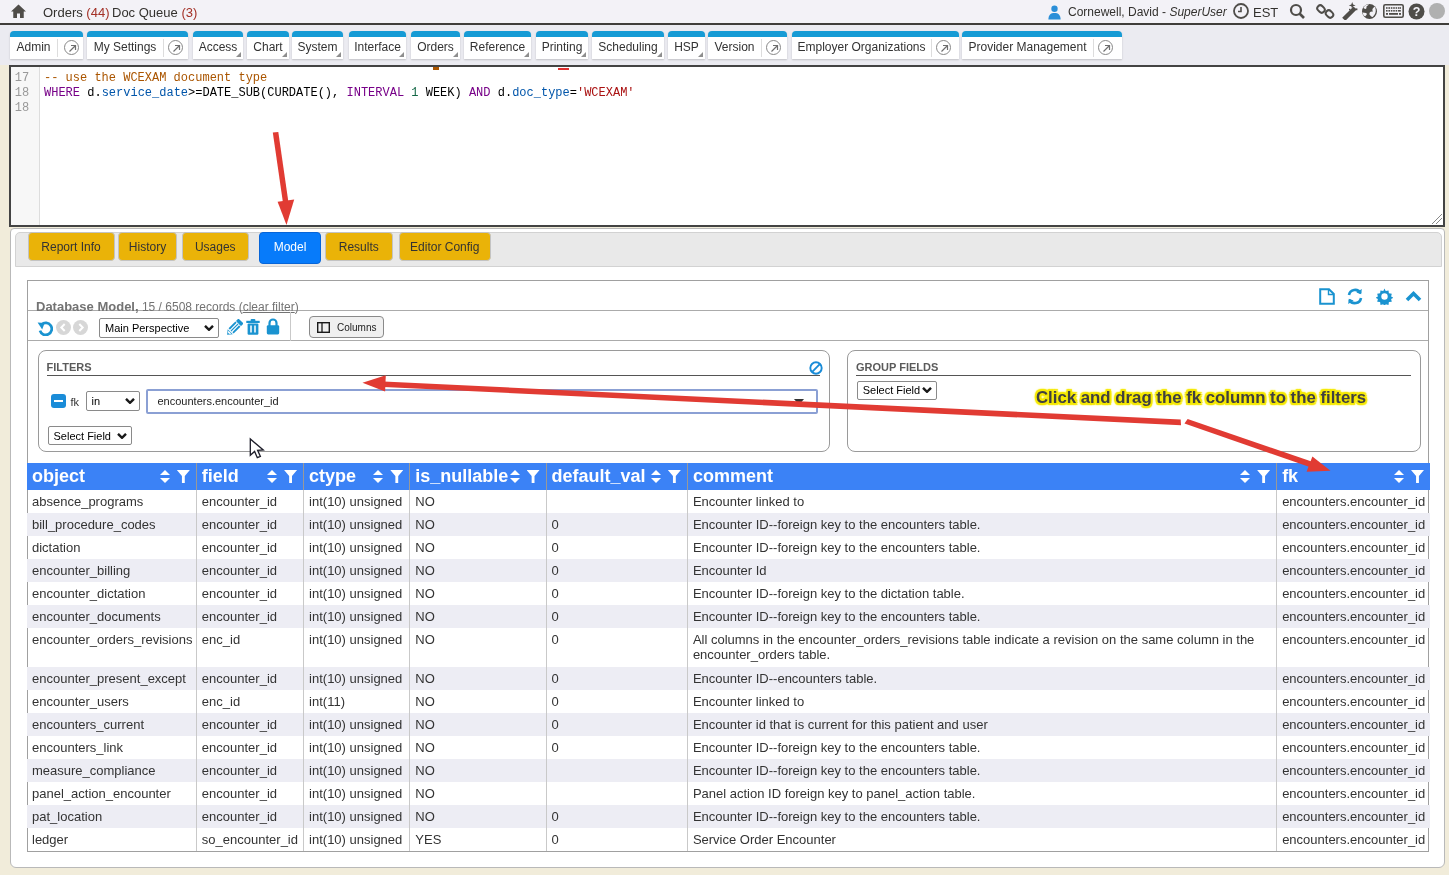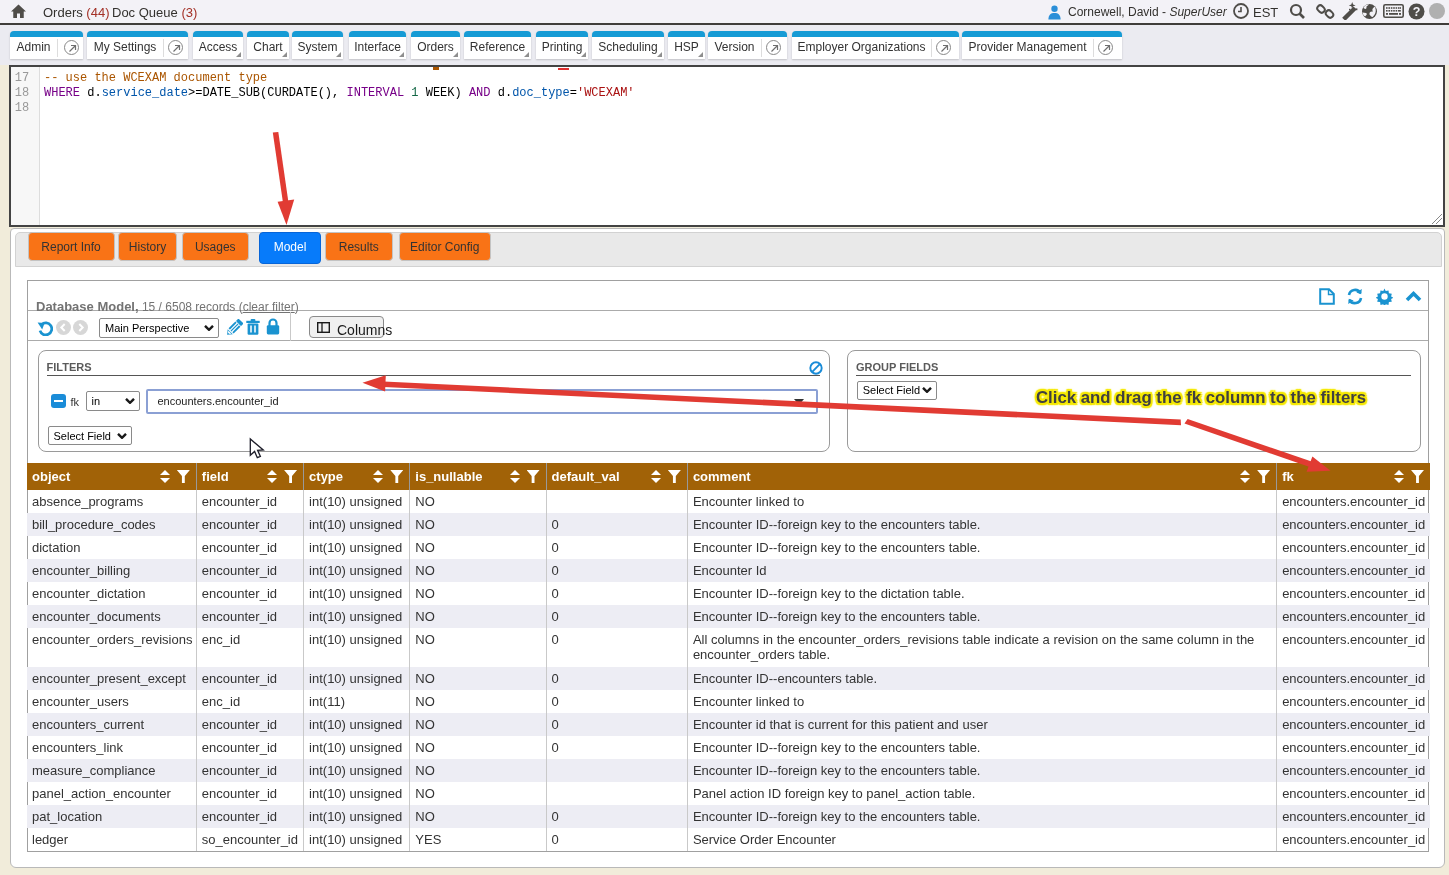--- a/index.html
+++ b/index.html
@@ -23,35 +23,35 @@
   #gutter { position:absolute; left:0; top:0; width:29px; height:100%; background:#f7f7f7; border-right:1px solid #ddd; }
   .lnum { position:absolute; left:0; width:22px; text-align:center; font:12px/15px "Liberation Mono", monospace; color:#999; }
   .codeline { position:absolute; left:33px; font:12px/15px "Liberation Mono", monospace; white-space:pre; color:#000; }
   .cm-com { color:#aa5500; } .cm-kw { color:#770088; } .cm-v2 { color:#0055aa; }
   .cm-num { color:#116644; } .cm-str { color:#aa1111; }
   #resize { position:absolute; right:1px; bottom:1px; width:10px; height:10px;
     background:linear-gradient(135deg, transparent 0 50%, #888 50% 55%, transparent 55% 70%, #888 70% 75%, transparent 75%); }
   
   #outer { left:10px; top:228px; width:1435px; height:640px; background:#fff; border:1px solid #b9b9b9; border-radius:4px 4px 6px 6px; }
   #tabstrip { position:absolute; left:4px; top:3px; width:1427px; height:35px; background:#e9e9e9; border:1px solid #d2d2d2; border-radius:5px 5px 0 0; }
-  .stab { position:absolute; top:3px; height:29px; background:#f97316; border:1px solid #c3c3c3; border-radius:4px; }
+  .stab { position:absolute; top:3px; height:29px; background:#eab308; border:1px solid #c3c3c3; border-radius:4px; }
   .stab .lbl { position:absolute; left:0; right:0; top:7px; text-align:center; font-size:12px; color:#333; }
   .stab.active { background:#077bfa; border-color:#0765d8; height:31.5px; }
   .stab.active .lbl { color:#fff; }
   
   #panel { left:27px; top:280px; width:1402px; height:572px; background:#fff; border:1px solid #a0a0a0; }
   #ptitle { position:absolute; left:0; top:0; width:100%; height:30px; border-bottom:1px solid #ababab; }
   #ptools { position:absolute; left:0; top:31px; width:100%; height:29px; border-bottom:1px solid #ababab; }
   
   .fset { position:absolute; border:1px solid #9a9a9a; border-radius:8px; background:#fff; }
   .fset .flabel { position:absolute; left:8px; right:9px; top:0; height:25px; border-bottom:1px solid #555;
      font-weight:bold; font-size:11px; color:#5a5a5a; line-height:32px; }
   
   #dtable { position:absolute; left:-1px; top:182px; width:1403px; border-collapse:collapse; table-layout:fixed; font-size:13px; color:#333; }
-  #dtable th { background:#a16207; color:#fff; font-size:13px; font-weight:bold; text-align:left;
+  #dtable th { background:#3b82f6; color:#fff; font-size:18px; font-weight:bold; text-align:left;
      height:27px; padding:0 0 0 5px; border-left:1px solid #999; position:relative;margin-top:45px; }
   #dtable td { height:23px; padding:4px 4px 0 5px; border-left:1px solid #c9c9c9; overflow:hidden; white-space:nowrap; vertical-align:top; line-height:15px; }
   #dtable td.wrap { white-space:normal; }
   #dtable tr.alt td { background:#ededf4; }
   #dtable th:first-child, #dtable td:first-child { border-left:none; }
   .hic { position:absolute; top:7px; }
   .hic.sort { right:25px; width:11px; height:13px; }
   .hic.sort::before { content:""; position:absolute; top:0; left:0; width:0; height:0;
     border-left:5.5px solid transparent; border-right:5.5px solid transparent; border-bottom:5.5px solid #fff; }
   .hic.sort::after { content:""; position:absolute; bottom:0; left:0; width:0; height:0;
@@ -306,21 +306,21 @@
       <svg class="abs" style="left:238px;top:6px" width="14" height="17" viewBox="0 0 14 17">
         <path d="M3.5 8 L3.5 5 A3.5 3.5 0 0 1 10.5 5 L10.5 8" fill="none" stroke="#1a93d0" stroke-width="2.2"></path>
         <rect x="0.8" y="7.2" width="12.4" height="9.3" rx="1.4" fill="#1a93d0"></rect>
       </svg>
       <div class="abs" style="left:262px;top:0;width:1px;height:29px;background:#c9c9c9"></div>
       <div class="abs" style="left:281px;top:4px;width:75px;height:22px;background:#f0f0f0;border:1px solid #8a8a8a;border-radius:4px">
         <svg class="abs" style="left:7px;top:5px" width="13" height="11" viewBox="0 0 13 11">
           <rect x="0.7" y="0.7" width="11.6" height="9.6" fill="none" stroke="#1a1a1a" stroke-width="1.4"></rect>
           <line x1="5" y1="0.7" x2="5" y2="10.3" stroke="#1a1a1a" stroke-width="1.3"></line>
         </svg>
-        <div class="abs" style="left:27px;top:5px;font-size:14px;color:#1a1a1a">Columns</div>
+        <div class="abs" style="left:27px;top:5px;font-size:10px;color:#1a1a1a">Columns</div>
       </div>
     </div>
     <div class="fset" style="left:9.5px;top:68.5px;width:792px;height:102px">
       <div class="flabel">FILTERS</div>
       <svg class="abs" style="left:770px;top:10.5px" width="14" height="14" viewBox="0 0 14 14">
         <circle cx="7" cy="7" r="5.7" fill="none" stroke="#1a8cd8" stroke-width="1.9"></circle>
         <line x1="3.2" y1="10.8" x2="10.8" y2="3.2" stroke="#1a8cd8" stroke-width="1.9"></line>
       </svg>
       <div class="abs" style="left:12.8px;top:43px;width:14.5px;height:14.5px;background:#1a8cd8;border-radius:3px">
         <div class="abs" style="left:3px;top:6px;width:8.5px;height:2.5px;background:#fff"></div>

